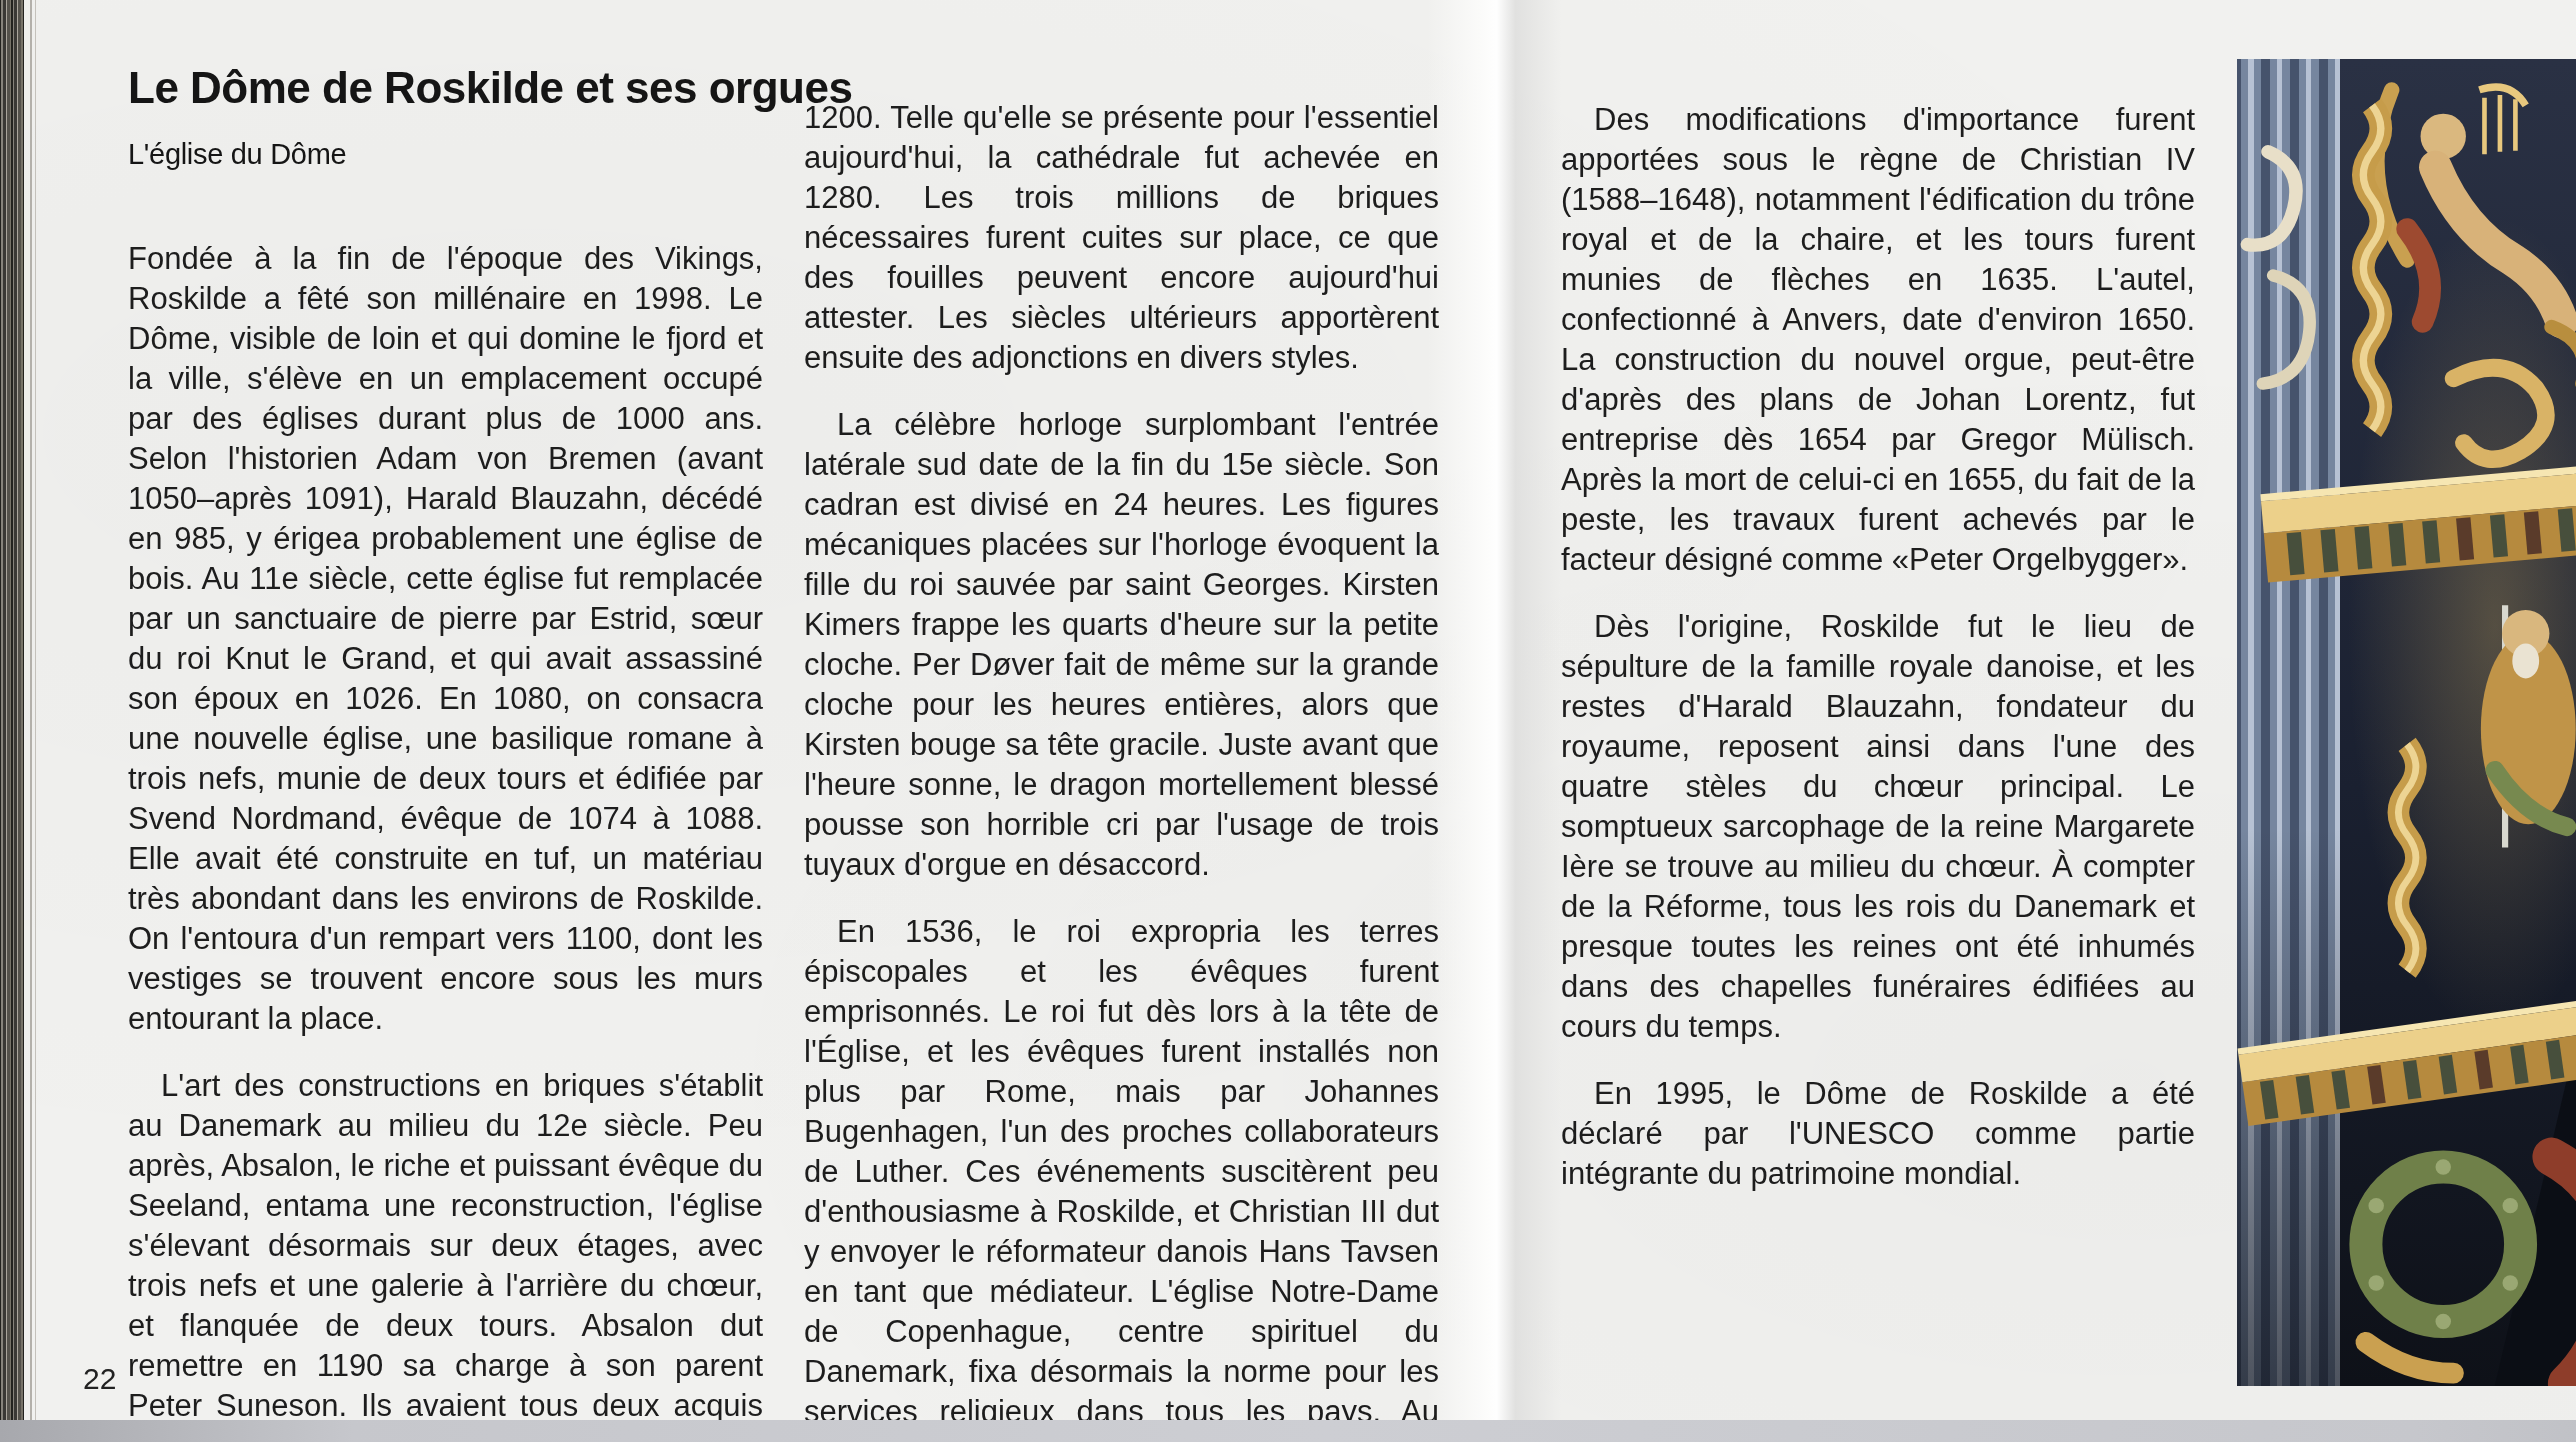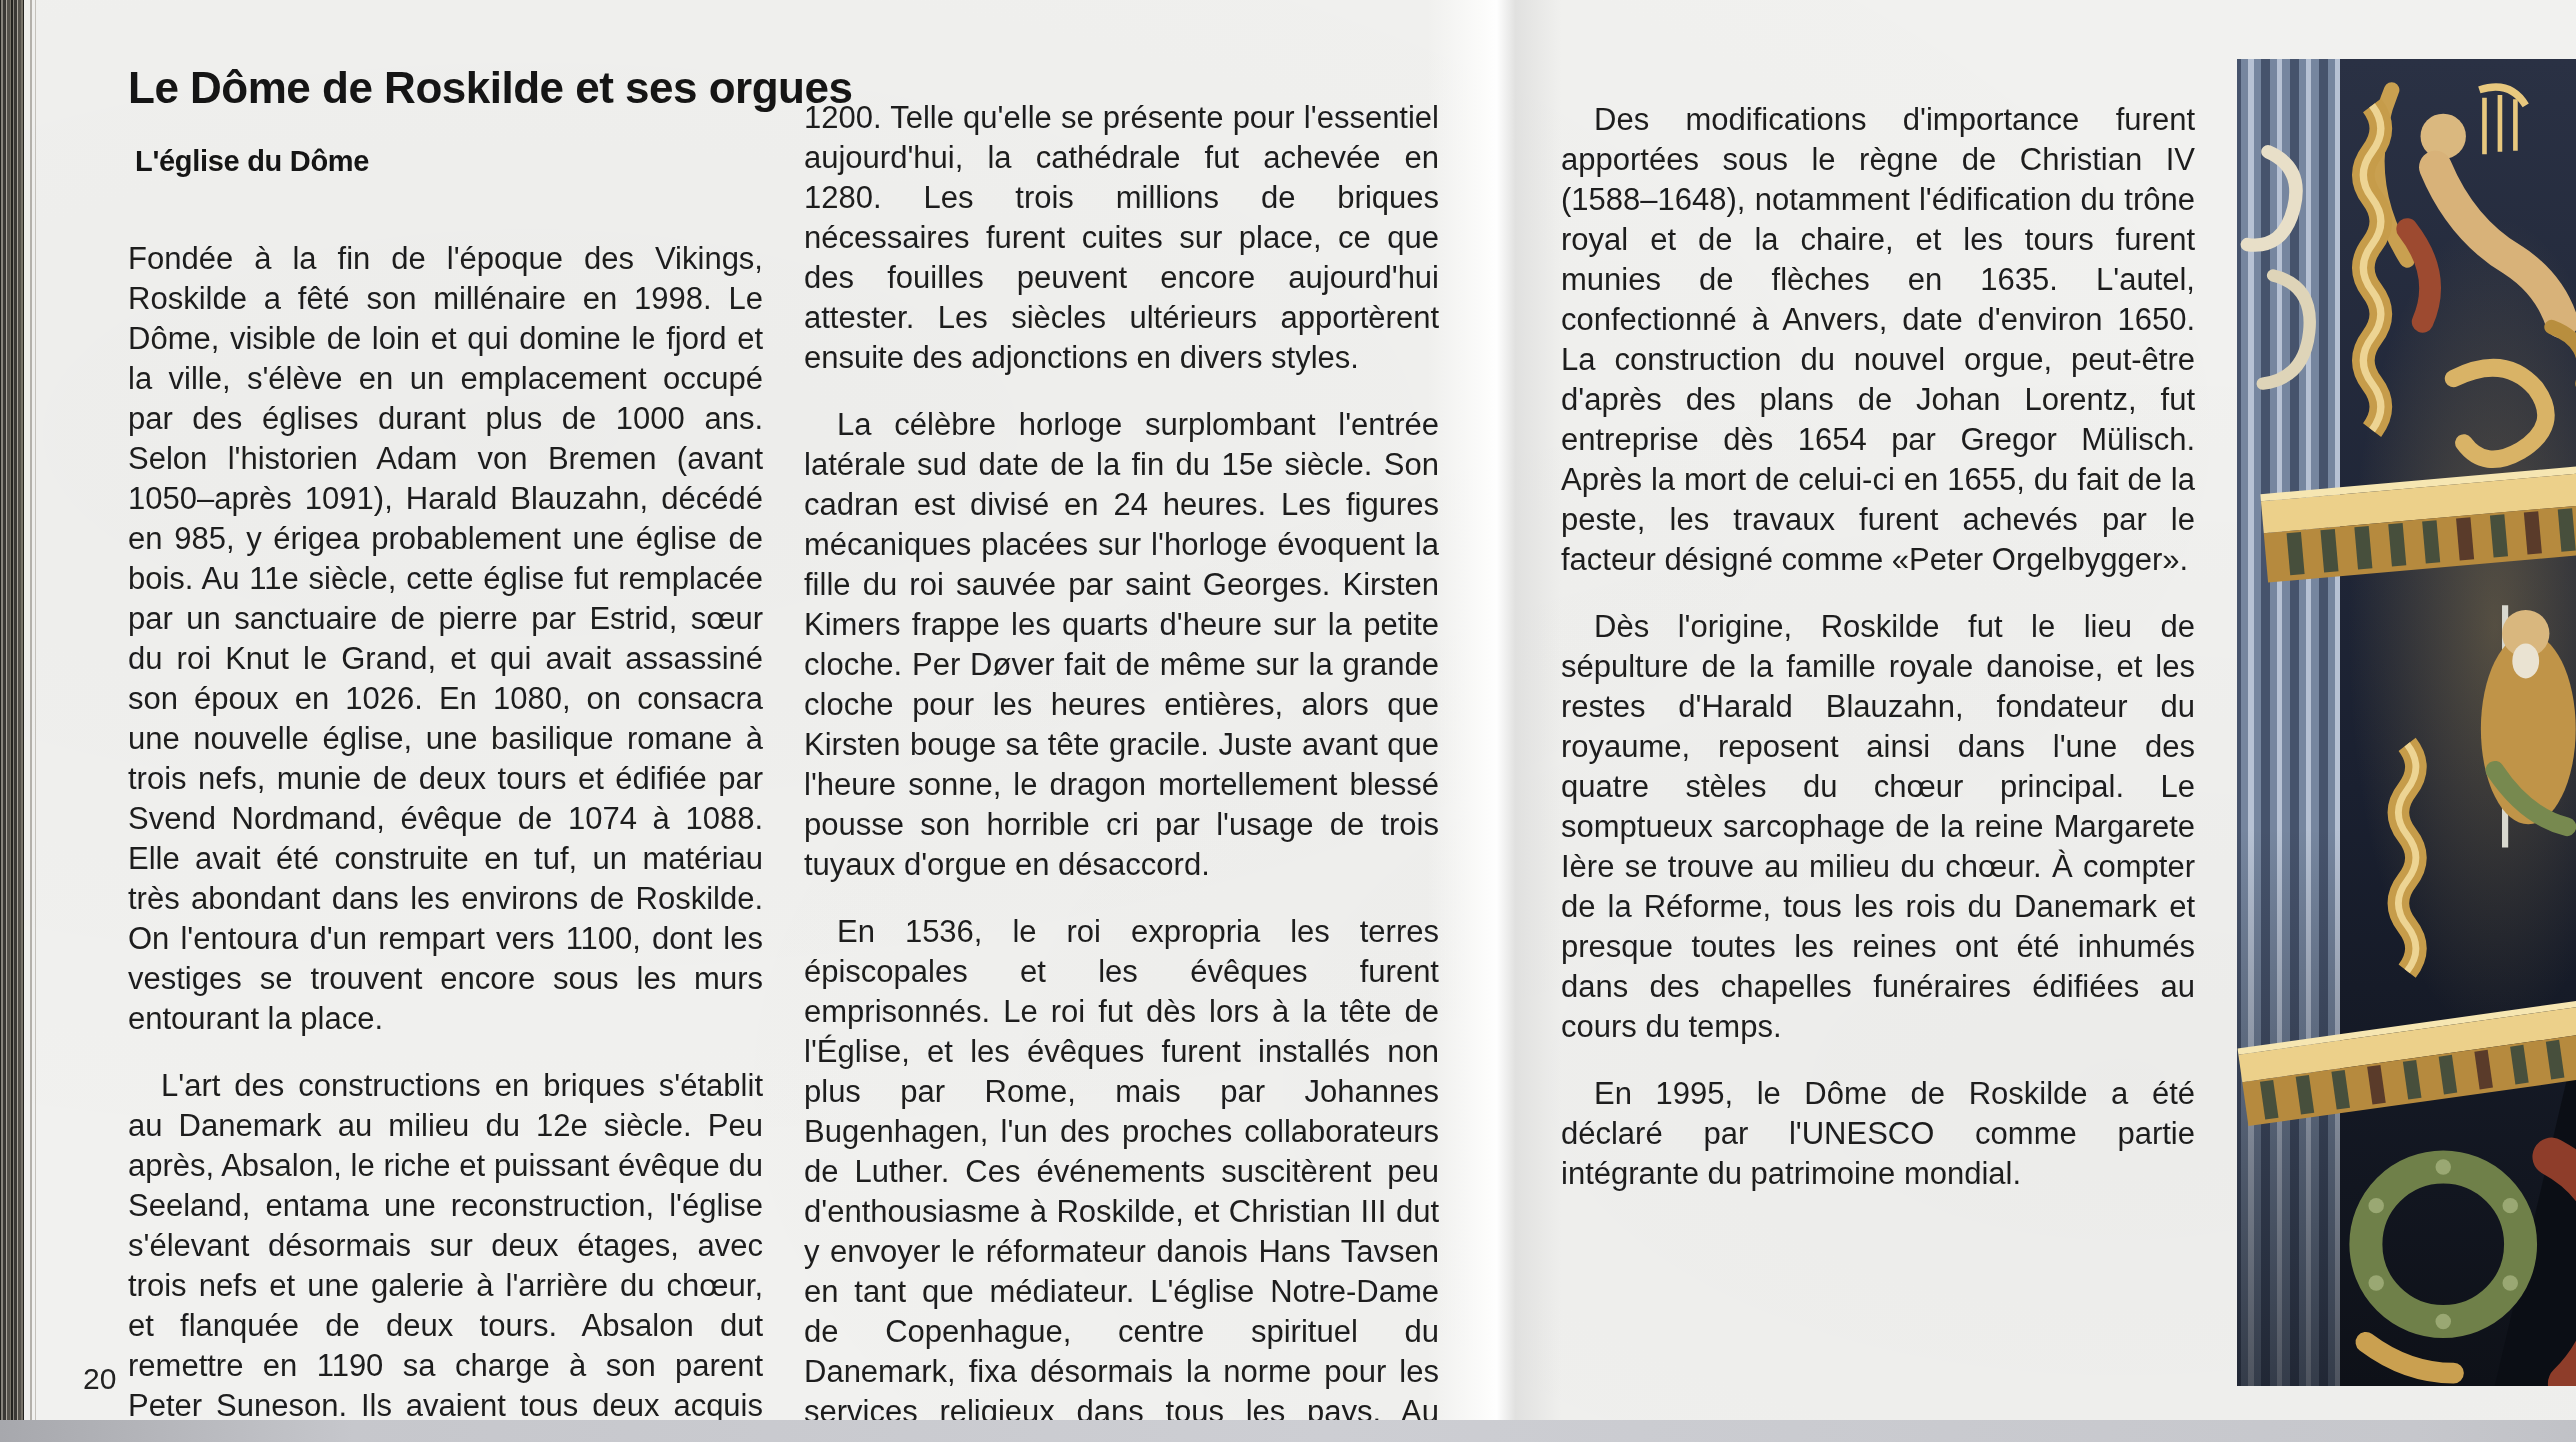--- a/index.html
+++ b/index.html
@@ -34,22 +34,22 @@
   
   .bottom-strip {
     position:absolute; left:0; bottom:0; width:100%; height:23px;
     background:linear-gradient(90deg,#a7a8ad 0%,#c6c7cc 12%,#cdced3 45%,#c6c7cc 82%,#b4b5ba 100%);
   }
   .title {
     position:absolute; left:128px; top:66px; margin:0;
     font-size:44px; font-weight:bold; letter-spacing:-0.5px; color:#151515; line-height:1;
   }
   .subtitle {
-    position:absolute; left:128px; top:140px; margin:7px;
-    font-size:29px; font-weight:bold; letter-spacing:-0.3px; color:#151515; line-height:1;
+    position:absolute; left:128px; top:140px; margin:0;
+    font-size:29px; font-weight:normal; letter-spacing:-0.3px; color:#151515; line-height:1;
   }
   .col {
     position:absolute; width:635px; font-size:31px; line-height:40px;
     text-align:justify; color:#1d1d1d;margin-top:42px;
   }
   .col p { margin:0 0 27px 0; }
   .col p:last-child { margin-bottom:0; }
   .col p.indent { text-indent:33px; }
   #col1 { left:128px;  top:197px; }
   #col2 { left:804px; top:56px; }
@@ -98,21 +98,21 @@
       <p>Fondée à la fin de l'époque des Vikings, Roskilde a fêté son millénaire en 1998. Le Dôme, visible de loin et qui domine le fjord et la ville, s'élève en un emplacement occupé par des églises durant plus de 1000 ans. Selon l'historien Adam von Bremen (avant 1050–après 1091), Harald Blauzahn, décédé en 985, y érigea probablement une église de bois. Au 11e siècle, cette église fut remplacée par un sanctuaire de pierre par Estrid, sœur du roi Knut le Grand, et qui avait assassiné son époux en 1026. En 1080, on consacra une nouvelle église, une basilique romane à trois nefs, munie de deux tours et édifiée par Svend Nordmand, évêque de 1074 à 1088. Elle avait été construite en tuf, un matériau très abondant dans les environs de Roskilde. On l'entoura d'un rempart vers 1100, dont les vestiges se trouvent encore sous les murs entourant la place.</p>
       <p class="indent">L'art des constructions en briques s'établit au Danemark au milieu du 12e siècle. Peu après, Absalon, le riche et puissant évêque du Seeland, entama une reconstruction, l'église s'élevant désormais sur deux étages, avec trois nefs et une galerie à l'arrière du chœur, et flanquée de deux tours. Absalon dut remettre en 1190 sa charge à son parent Peter Suneson. Ils avaient tous deux acquis leur formation à Paris, et l'église romane fut transformée selon les critères du gothique français tels qu'adaptés au Danemark avant</p>
     </div>
 
     <div class="col" id="col2">
       <p>1200. Telle qu'elle se présente pour l'essentiel aujourd'hui, la cathédrale fut achevée en 1280. Les trois millions de briques nécessaires furent cuites sur place, ce que des fouilles peuvent encore aujourd'hui attester. Les siècles ultérieurs apportèrent ensuite des adjonctions en divers styles.</p>
       <p class="indent">La célèbre horloge surplombant l'entrée latérale sud date de la fin du 15e siècle. Son cadran est divisé en 24 heures. Les figures mécaniques placées sur l'horloge évoquent la fille du roi sauvée par saint Georges. Kirsten Kimers frappe les quarts d'heure sur la petite cloche. Per Døver fait de même sur la grande cloche pour les heures entières, alors que Kirsten bouge sa tête gracile. Juste avant que l'heure sonne, le dragon mortellement blessé pousse son horrible cri par l'usage de trois tuyaux d'orgue en désaccord.</p>
       <p class="indent">En 1536, le roi expropria les terres épiscopales et les évêques furent emprisonnés. Le roi fut dès lors à la tête de l'Église, et les évêques furent installés non plus par Rome, mais par Johannes Bugenhagen, l'un des proches collaborateurs de Luther. Ces événements suscitèrent peu d'enthousiasme à Roskilde, et Christian III dut y envoyer le réformateur danois Hans Tavsen en tant que médiateur. L'église Notre-Dame de Copenhague, centre spirituel du Danemark, fixa désormais la norme pour les services religieux dans tous les pays. Au cours des années mouvementées de la Réforme, l'église de Roskilde dut se défaire d'objets du culte et de reliquaires. Des pillages se produisirent cependant encore ultérieurement.</p>
     </div>
 
-    <div class="pagenum" id="pn-left">20</div>
+    <div class="pagenum" id="pn-left">22</div>
   </section>
 
   <section class="page">
     <div class="col" id="col3">
       <p class="indent">Des modifications d'importance furent apportées sous le règne de Christian IV (1588–1648), notamment l'édification du trône royal et de la chaire, et les tours furent munies de flèches en 1635. L'autel, confectionné à Anvers, date d'environ 1650. La construction du nouvel orgue, peut-être d'après des plans de Johan Lorentz, fut entreprise dès 1654 par Gregor Mülisch. Après la mort de celui-ci en 1655, du fait de la peste, les travaux furent achevés par le facteur désigné comme «Peter Orgelbygger».</p>
       <p class="indent">Dès l'origine, Roskilde fut le lieu de sépulture de la famille royale danoise, et les restes d'Harald Blauzahn, fondateur du royaume, reposent ainsi dans l'une des quatre stèles du chœur principal. Le somptueux sarcophage de la reine Margarete Ière se trouve au milieu du chœur. À compter de la Réforme, tous les rois du Danemark et presque toutes les reines ont été inhumés dans des chapelles funéraires édifiées au cours du temps.</p>
       <p class="indent">En 1995, le Dôme de Roskilde a été déclaré par l'UNESCO comme partie intégrante du patrimoine mondial.</p>
     </div>
 
     <figure class="photo">

